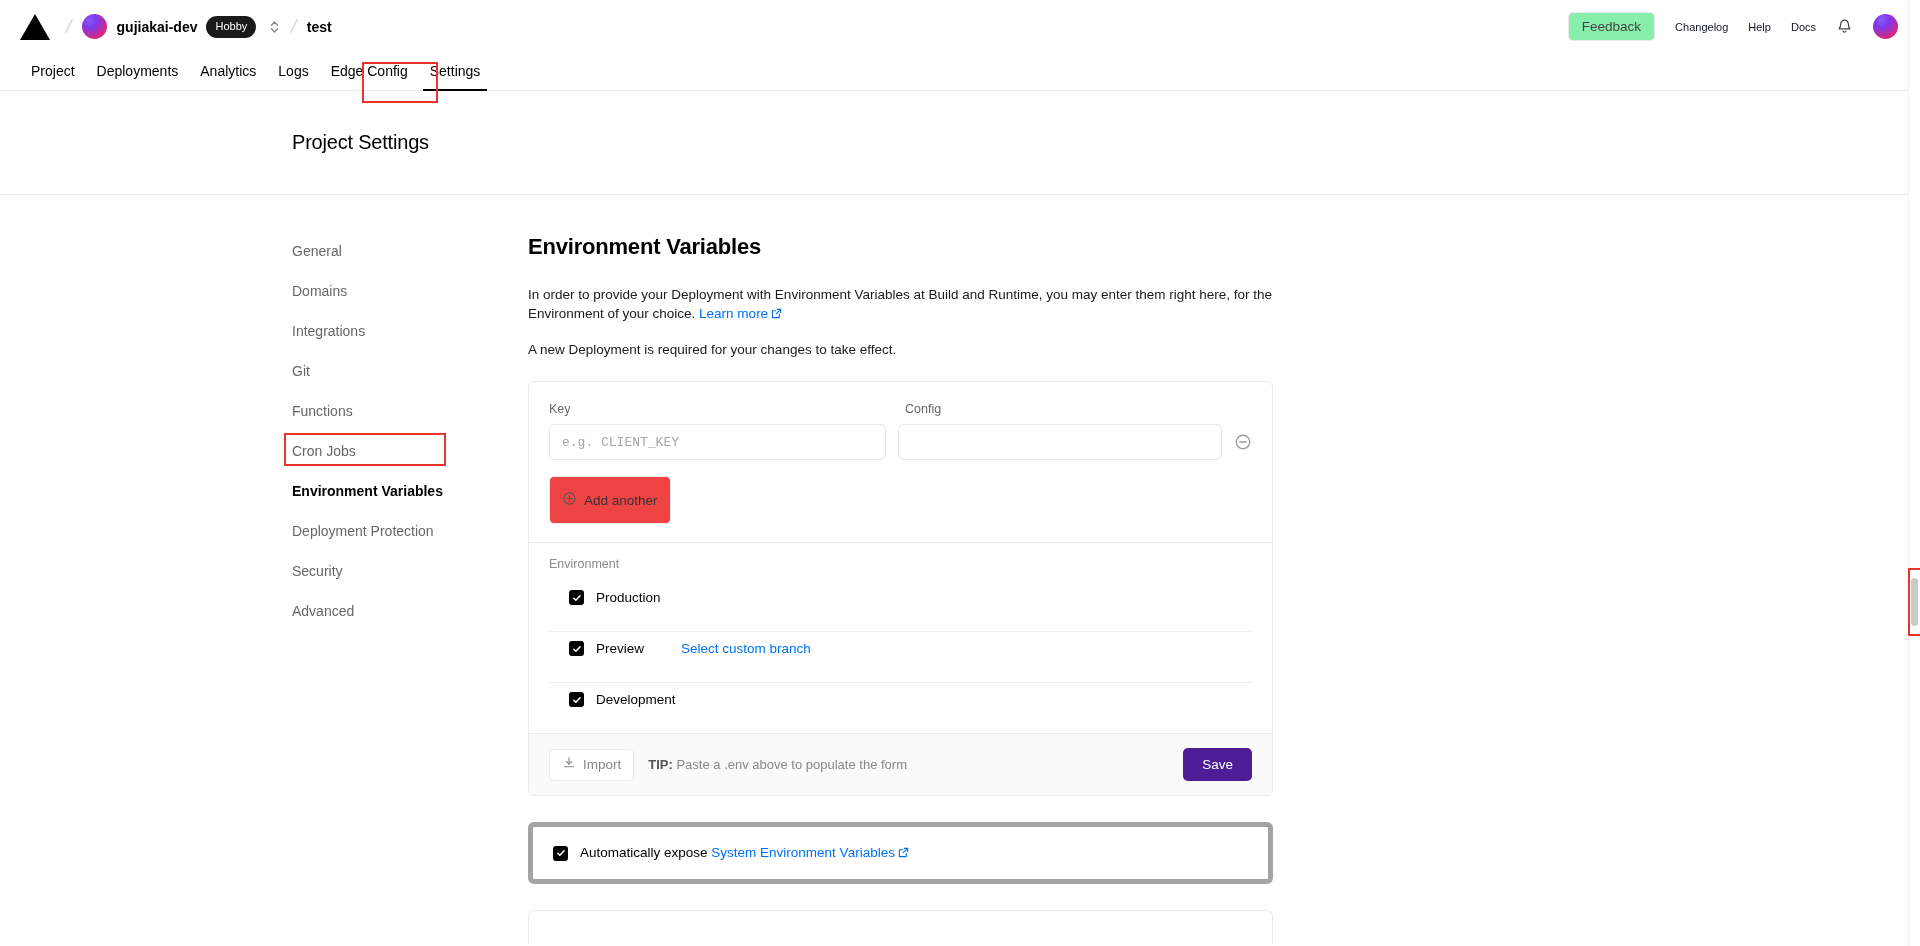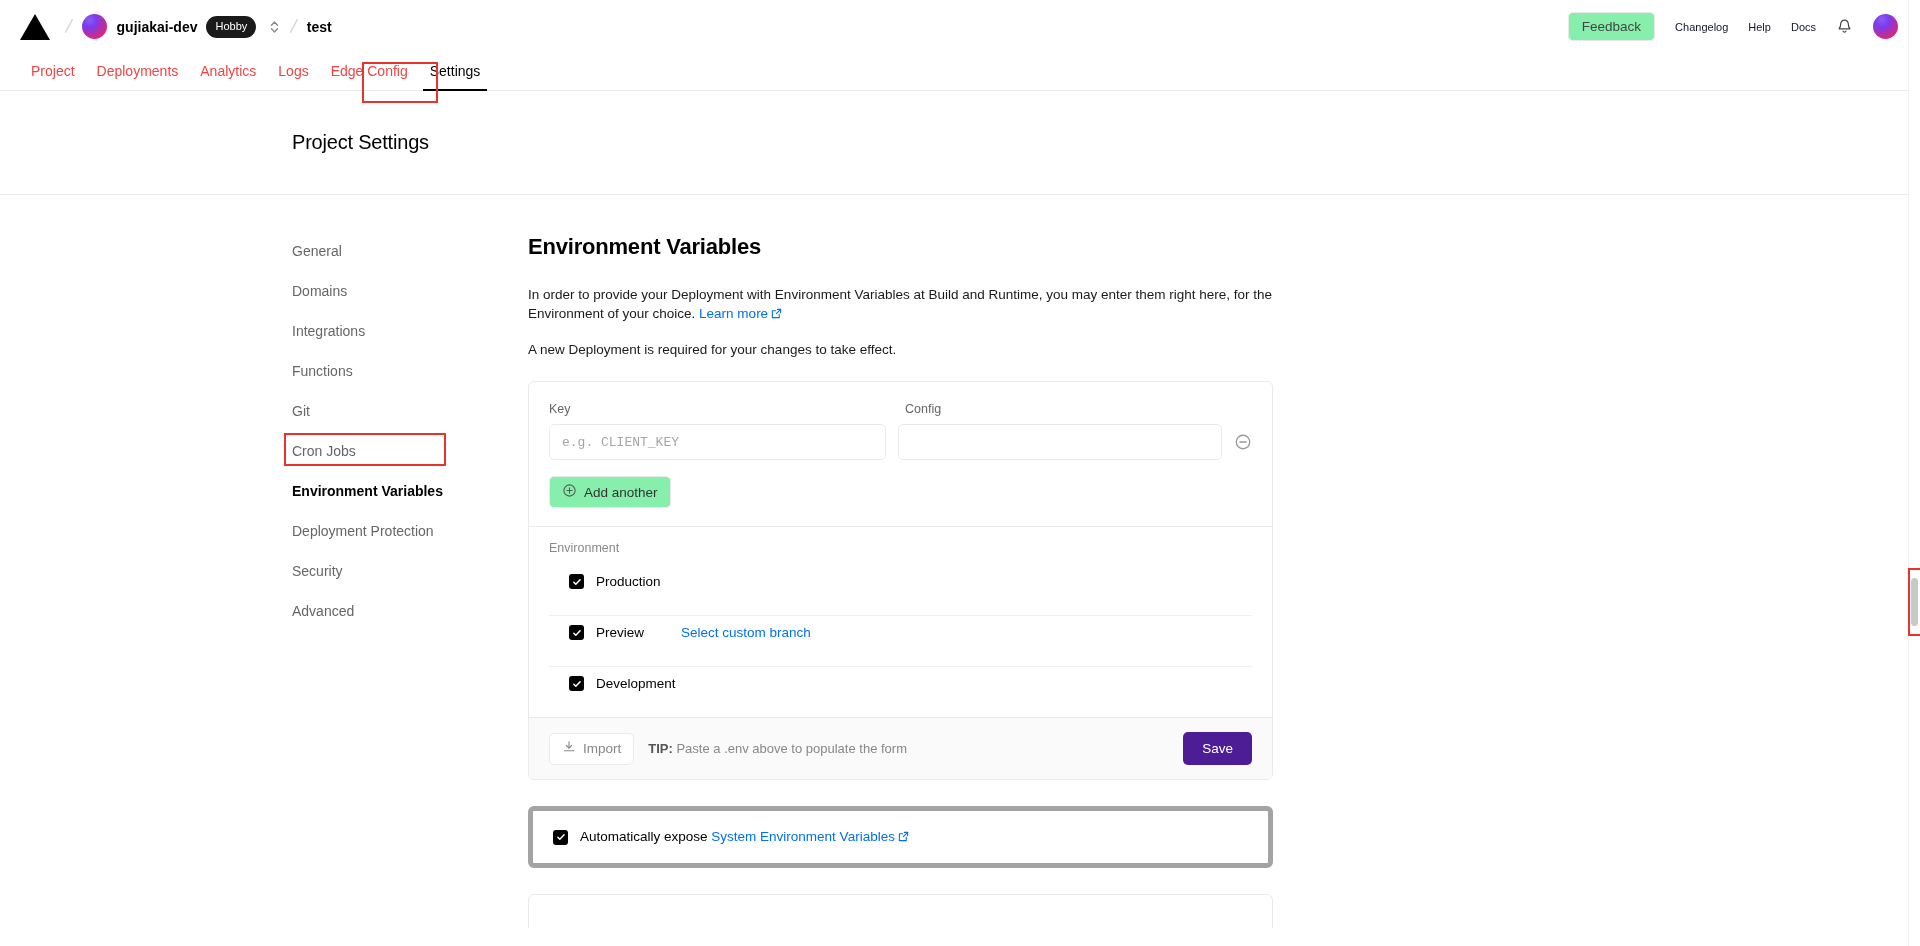--- a/index.html
+++ b/index.html
@@ -116,21 +116,21 @@
     height: 38px;
     display: flex;
     align-items: flex-end;
     padding: 0 20px;
     border-bottom: 1px solid #eaeaea;
     gap: 0;
   }
   .navtab {
     position: relative;
     font-size: 14px;
-    color: #ef4444;
+    color: #000000;
     padding: 0 11px 11px;
     cursor: pointer;
     white-space: nowrap;
   }
   .navtab.active { color: #000; }
   .navtab.active::after {
     content: "";
     position: absolute;
     left: 4px; right: 4px; bottom: -1px;
     height: 2px;
@@ -264,24 +264,24 @@
   .minus-btn {
     width: 18px; height: 18px;
     color: #999;
     cursor: pointer;
     flex: none;
   }
   .btn-outline {
     display: inline-flex;
     align-items: center;
     gap: 7px;
-    height: 32px;
+    height: 48px;
     border: 1px solid #eaeaea;
     border-radius: 5px;
-    background: #86efac;
+    background: #ef4444;
     font-size: 13.5px;
     color: #333;
     padding: 14px 12px;
     margin-top: 16px;
     cursor: pointer;
     font-family: inherit;
   }
   .card-sep { border-top: 1px solid #eaeaea; }
 
   .env-label {
@@ -444,22 +444,22 @@
 <div class="title-band">
   <h1 class="page-title">Project Settings</h1>
 </div>
 
 <div class="content">
 
   <nav class="sidebar">
     <div class="side-item">General</div>
     <div class="side-item">Domains</div>
     <div class="side-item">Integrations</div>
+    <div class="side-item">Git</div>
     <div class="side-item">Functions</div>
-    <div class="side-item">Git</div>
     <div class="side-item">Cron Jobs</div>
     <div class="side-item active">Environment Variables</div>
     <div class="side-item">Deployment Protection</div>
     <div class="side-item">Security</div>
     <div class="side-item">Advanced</div>
     <div class="hl-box" id="hl-envvar"></div>
   </nav>
 
   <main class="main">
     <h2 class="sec-title">Environment Variables</h2>

